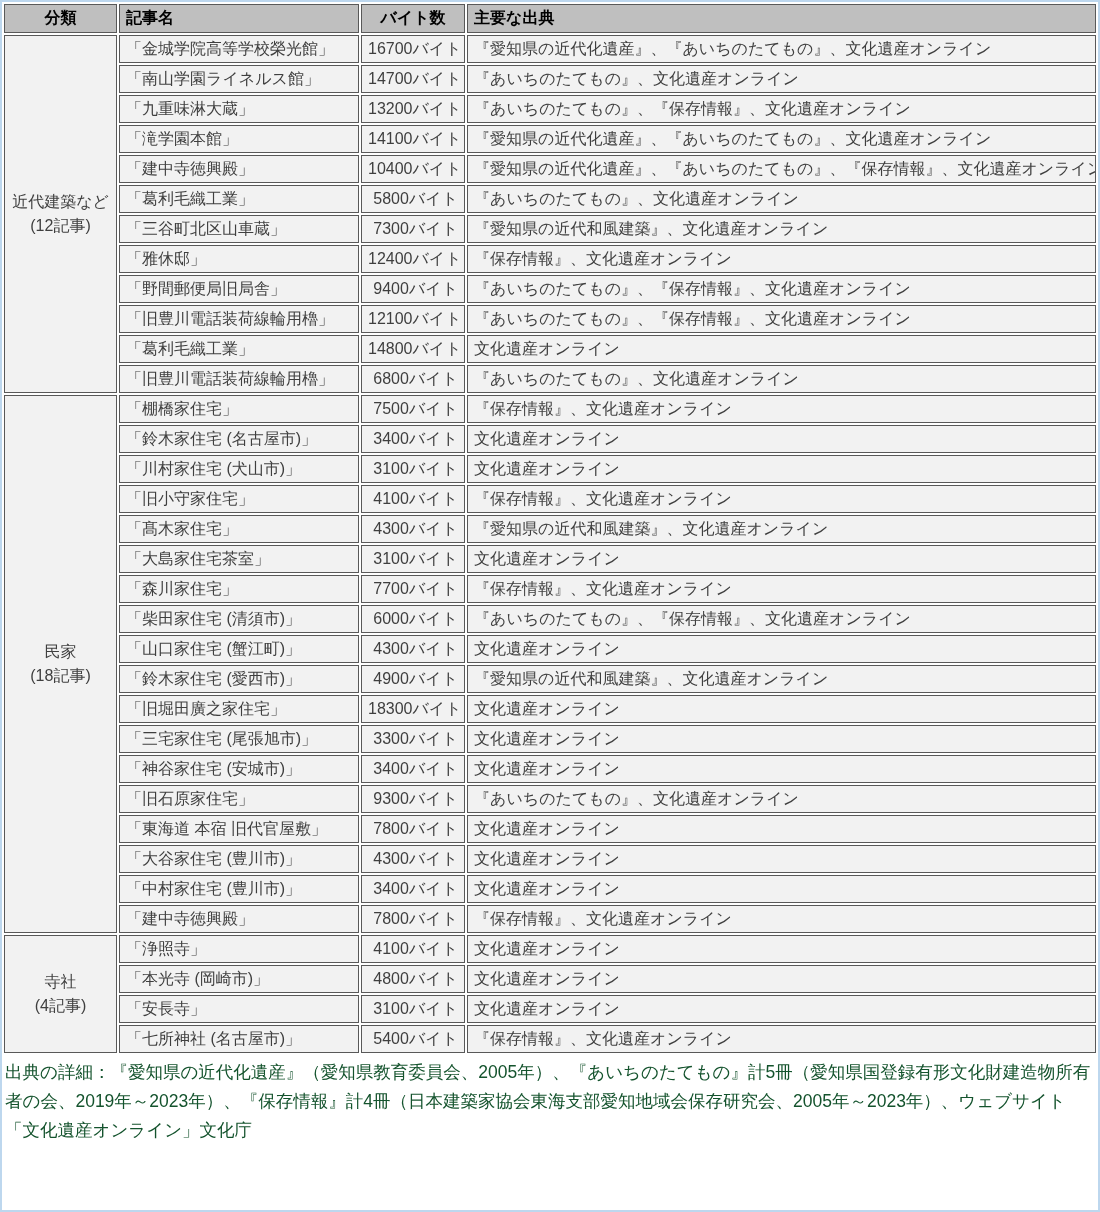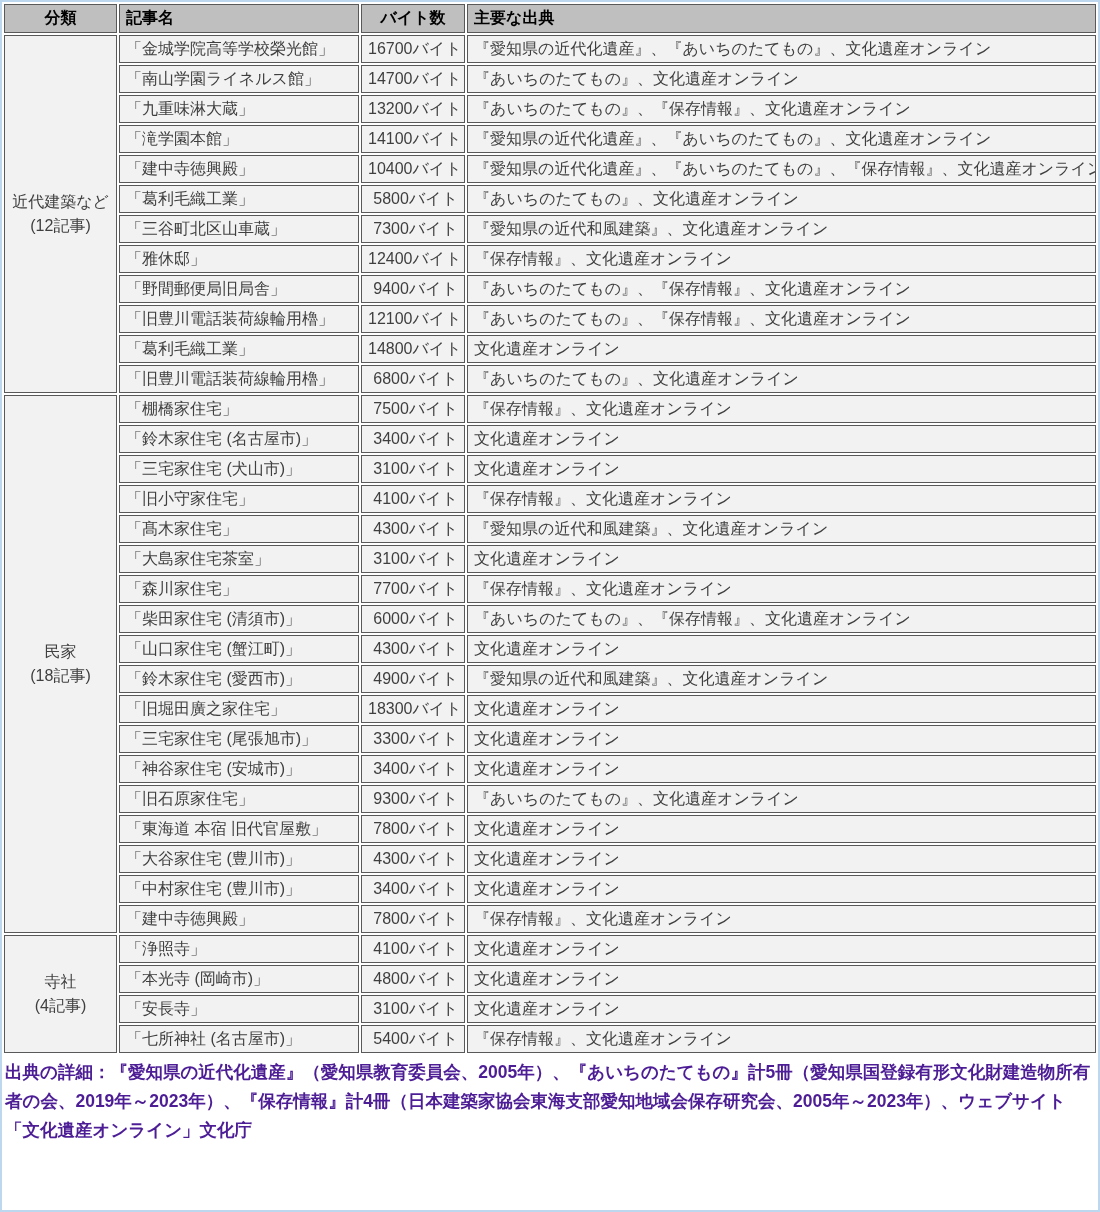--- a/index.html
+++ b/index.html
@@ -44,22 +44,22 @@
     color:#000;
     white-space:normal;
   }
   td.cat div { line-height:24px; }
   td.name { padding-left:8px; }
   td.bytes { text-align:right; padding-right:7px; }
   td.src  { padding-left:6px; }
   .footer {
     padding:3px 4px 0 3px;
     font-size:17.5px;
-    font-weight:bold;
-    color:#4c1d95;
+    font-weight:normal;
+    color:#14532d;
     line-height:29px;
     white-space:normal;
     word-break:break-all;
   }
 </style>
 </head>
 <body>
 
 <div class="page">
   <table class="articles">
@@ -150,21 +150,21 @@
           <td class="name">「棚橋家住宅」</td>
           <td class="bytes">7500バイト</td>
           <td class="src">『保存情報』、文化遺産オンライン</td>
         </tr>
         <tr>
           <td class="name">「鈴木家住宅 (名古屋市)」</td>
           <td class="bytes">3400バイト</td>
           <td class="src">文化遺産オンライン</td>
         </tr>
         <tr>
-          <td class="name">「三宅家住宅 (犬山市)」</td>
+          <td class="name">「川村家住宅 (犬山市)」</td>
           <td class="bytes">3100バイト</td>
           <td class="src">文化遺産オンライン</td>
         </tr>
         <tr>
           <td class="name">「旧小守家住宅」</td>
           <td class="bytes">4100バイト</td>
           <td class="src">『保存情報』、文化遺産オンライン</td>
         </tr>
         <tr>
           <td class="name">「髙木家住宅」</td>

